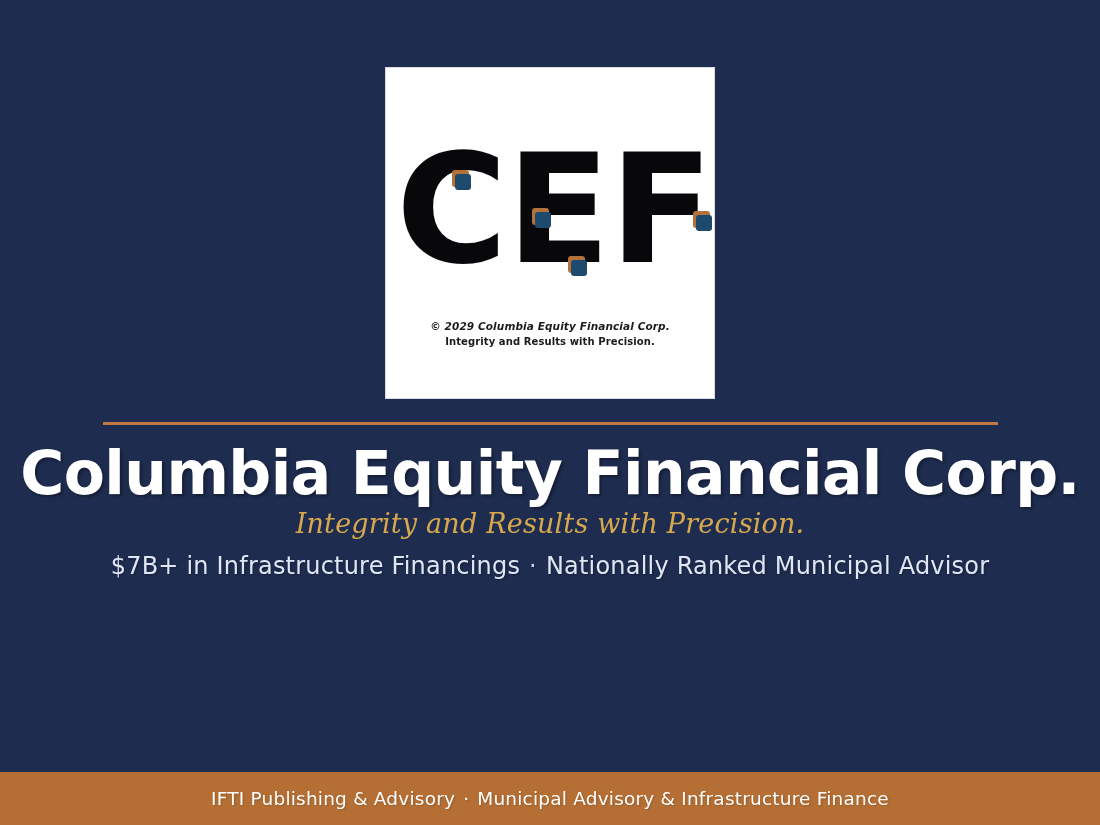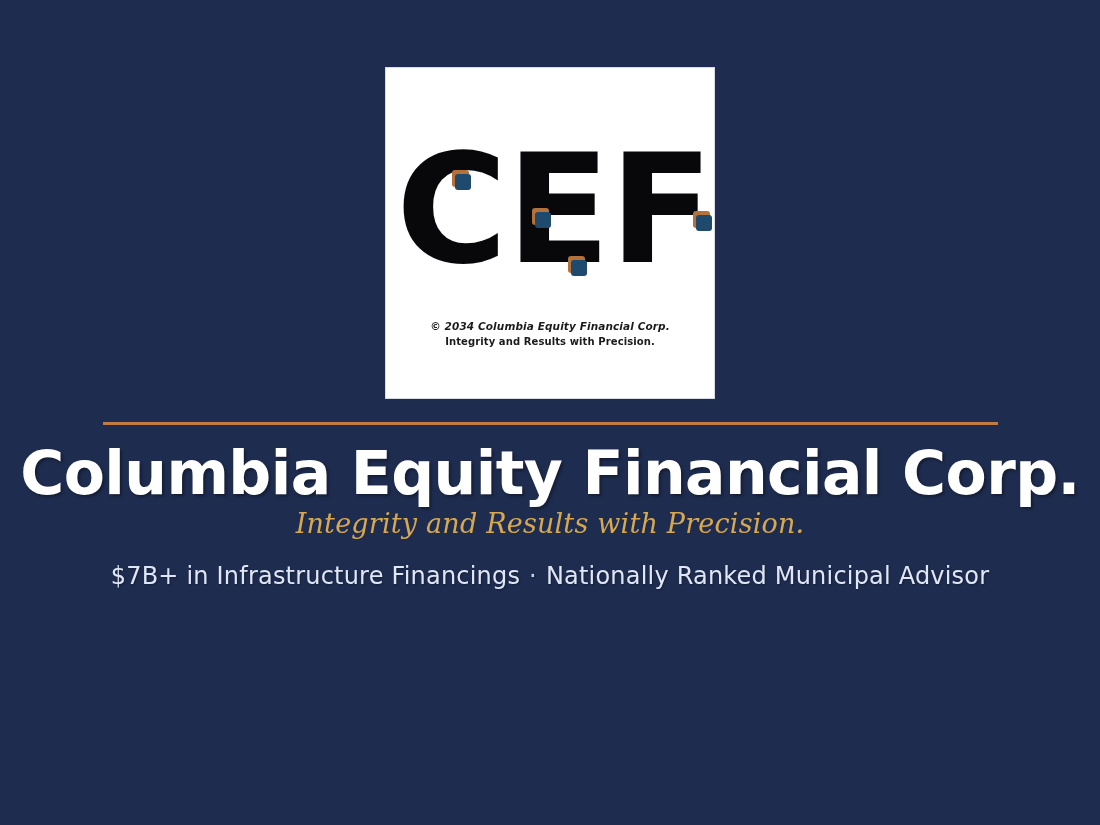--- a/index.html
+++ b/index.html
@@ -151,21 +151,21 @@
     letter-spacing: 0.2px;
     margin-top: 2px;
   }
 
   .subtitle {
     font-family: "DejaVu Sans", sans-serif;
     font-size: 24px;
     line-height: 34px;
     color: #dfe6f5;
     letter-spacing: 0.2px;
-    margin-top: 16px;
+    margin-top: 6px;
     text-shadow: 1px 1px 2px rgba(0,0,0,0.3);
   }
   .subtitle .sep {
     padding: 0 9px;
     color: #c9d3e8;
   }
 
   
   .footer-band {
     position: absolute;
@@ -211,30 +211,35 @@
         <span class="sq-orange"></span>
         <span class="sq-navy"></span>
       </div>
       <div class="accent accent-4">
         <span class="sq-orange"></span>
         <span class="sq-navy"></span>
       </div>
     </div>
 
     <div class="logo-caption">
-      <div class="logo-copyright">© 2034 Columbia Equity Financial Corp.</div>
+      <div class="logo-copyright">© 2029 Columbia Equity Financial Corp.</div>
       <div class="logo-tagline-small">Integrity and Results with Precision.</div>
     </div>
 
   </div>
 
   <div class="divider"></div>
 
   <div class="headline-block">
     <div class="main-title">Columbia Equity Financial Corp.</div>
     <div class="tagline">Integrity and Results with Precision.</div>
     <div class="subtitle">
       <span>$7B+ in Infrastructure Financings</span><span class="sep">·</span><span>Nationally Ranked Municipal Advisor</span>
     </div>
   </div>
 
+  <div class="footer-band">
+    <div class="footer-text">
+      <span>IFTI Publishing &amp; Advisory</span><span class="sep">·</span><span>Municipal Advisory &amp; Infrastructure Finance</span>
+    </div>
+  </div>
 
 </div>
 
 </body></html>

